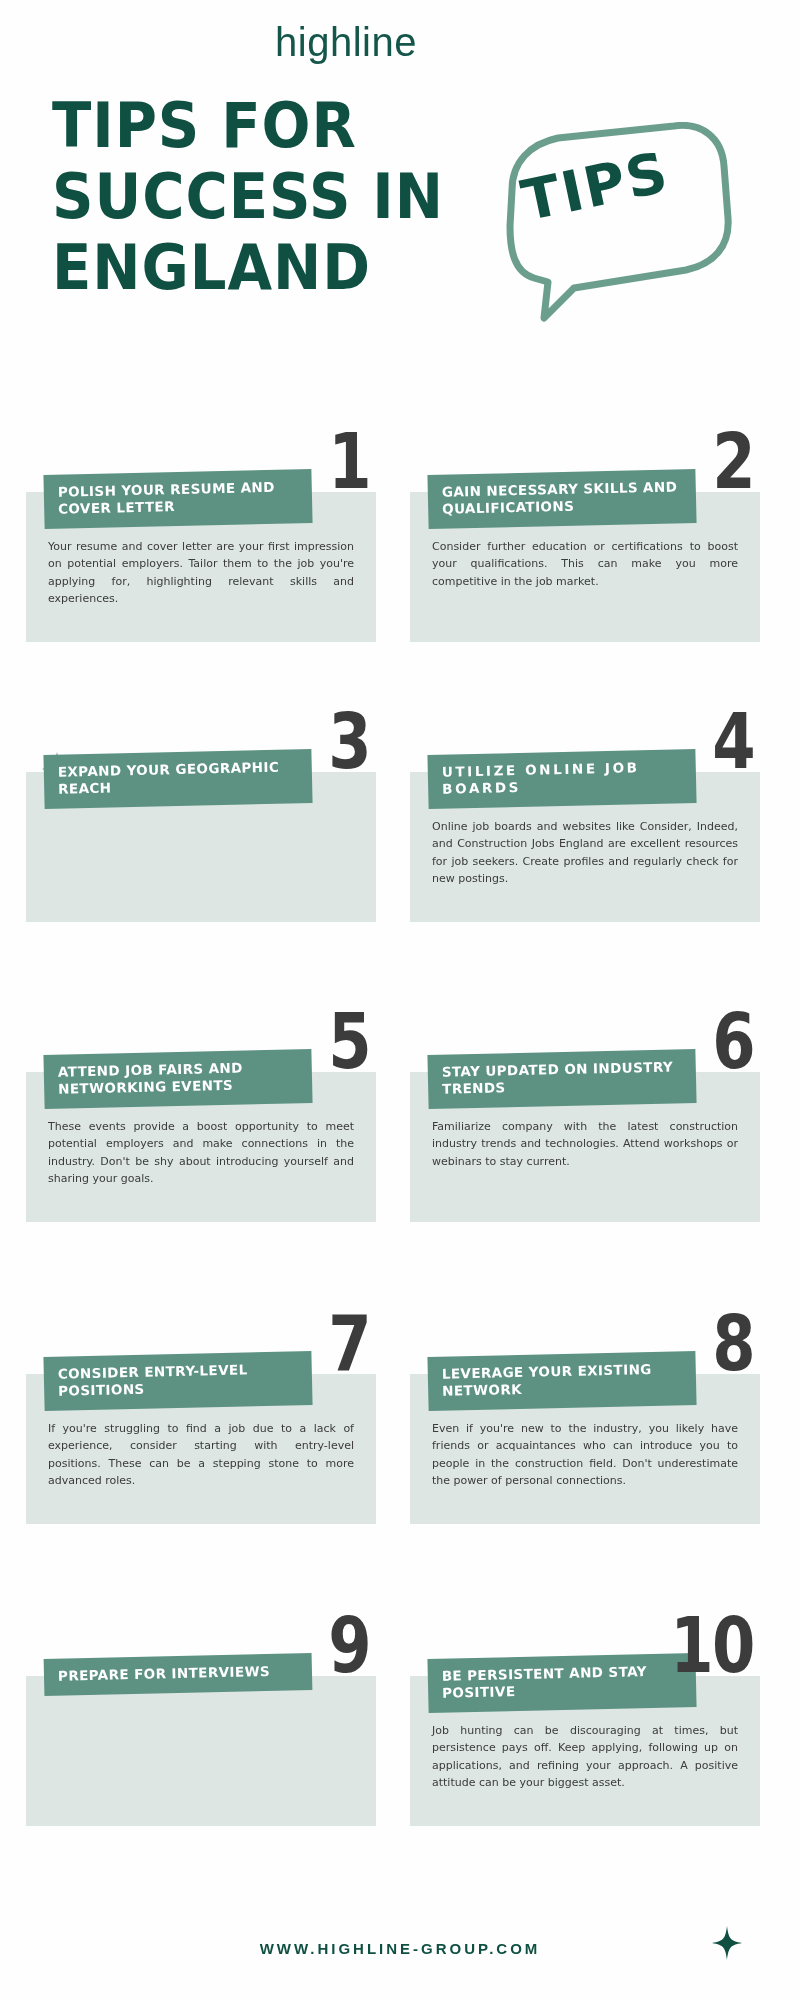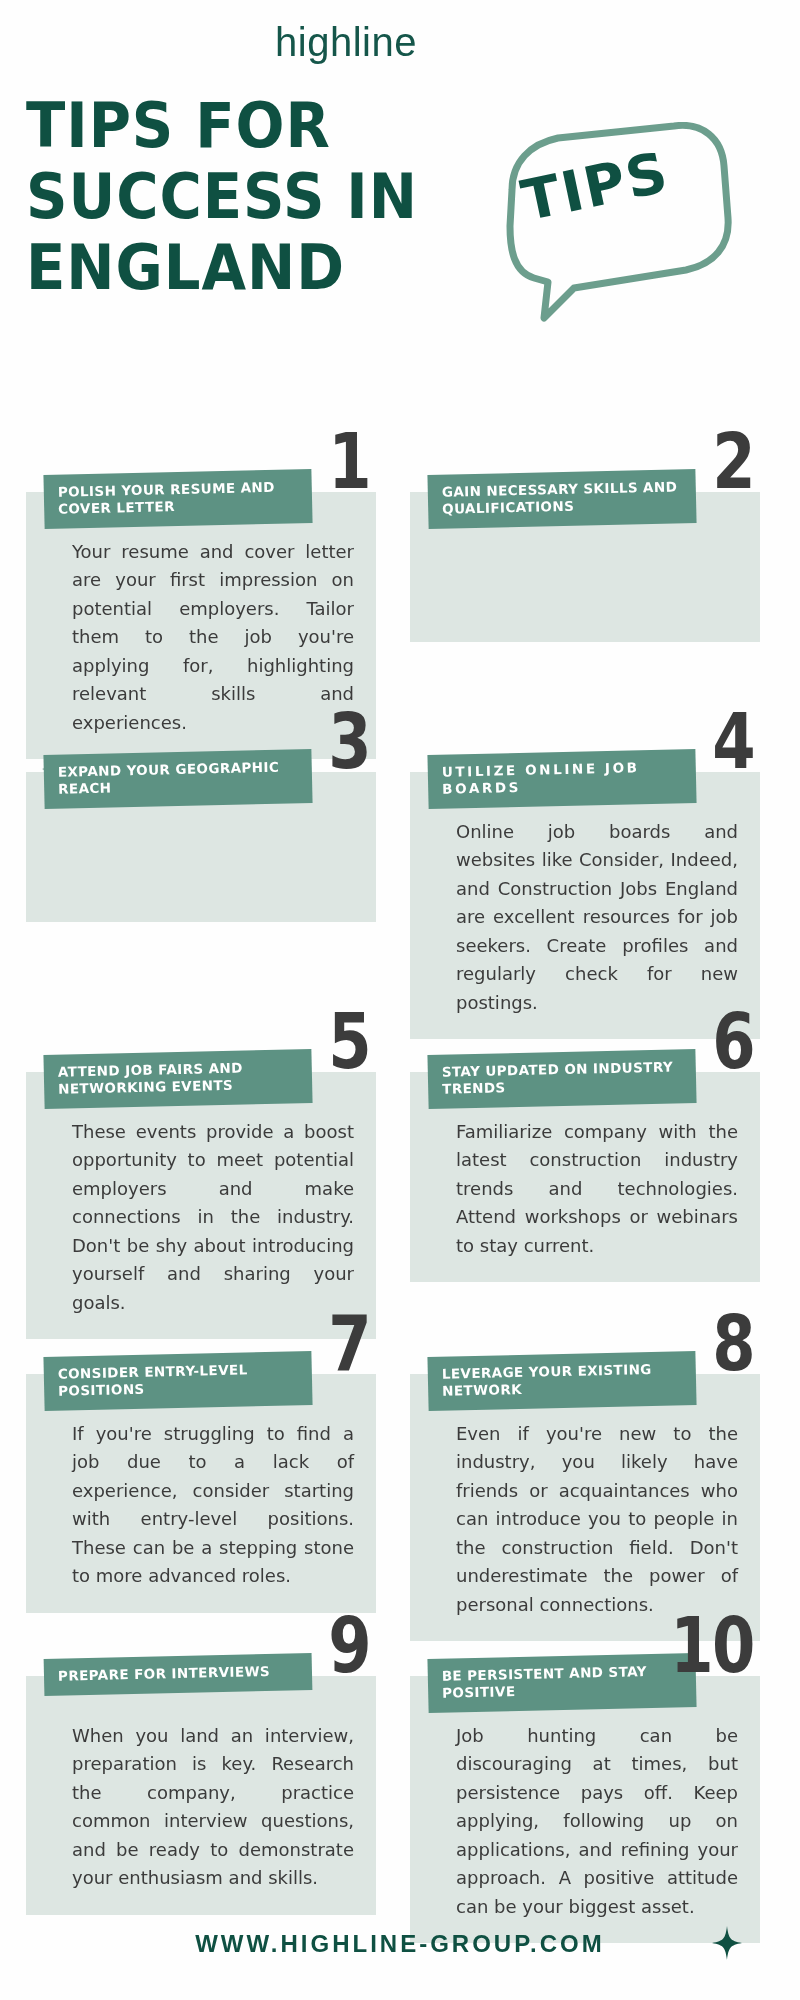--- a/index.html
+++ b/index.html
@@ -37,21 +37,21 @@
     font-size: 40px;
     font-weight: 400;
     color: #15564a;
     letter-spacing: 0.5px;
   }
 
   
   .title-block {
     position: absolute;
     top: 96px;
-    left: 26px;
+    left: 52px;
     width: 430px;
   }
   .title-line {
     font-family: "DejaVu Sans", sans-serif;
     font-weight: 700;
     font-size: 62px;
     line-height: 0.98;
     color: #0f5042;
     letter-spacing: 1px;
     text-transform: uppercase;
@@ -134,25 +134,24 @@
     font-size: 13.5px;
     line-height: 1.25;
     letter-spacing: 0.4px;
     text-transform: uppercase;
     z-index: 3;
   }
   .card-header.wide { letter-spacing: 2.6px; }
 
   .card-text {
     font-family: "DejaVu Sans", sans-serif;
-    font-size: 18px;
+    font-size: 11px;
     line-height: 1.58;
     color: #3b3b3b;
     text-align: justify;
-    margin-left: 24px;
   }
 
   .tip-number {
     position: absolute;
     top: -42px;
     right: 6px;
     font-family: "DejaVu Sans", sans-serif;
     font-weight: 700;
     font-size: 76px;
     line-height: 1;
@@ -175,21 +174,21 @@
   .footer {
     position: absolute;
     bottom: 42px;
     left: 0;
     width: 800px;
     text-align: center;
   }
   .footer-url {
     font-family: "Liberation Sans", sans-serif;
     font-weight: 700;
-    font-size: 24px;
+    font-size: 15px;
     letter-spacing: 3px;
     color: #0f5042;
   }
 </style>
 </head>
 <body>
 
 <div class="page">
 
   <div class="logo-wrap">
@@ -224,20 +223,21 @@
         <div class="tip-number">1</div>
         <div class="card-body">
           <div class="card-header">POLISH YOUR RESUME AND COVER LETTER</div>
           <div class="card-text">Your resume and cover letter are your first impression on potential employers. Tailor them to the job you're applying for, highlighting relevant skills and experiences.</div>
         </div>
       </div>
       <div class="tip right">
         <div class="tip-number">2</div>
         <div class="card-body">
           <div class="card-header">GAIN NECESSARY SKILLS AND QUALIFICATIONS</div>
+          <div class="card-text">Consider further education or certifications to boost your qualifications. This can make you more competitive in the job market.</div>
         </div>
       </div>
     </div>
 
     <div class="tip-row" style="height:246px; margin-top:62px;">
       <div class="tip left">
         <div class="tip-number">3</div>
         <div class="card-body">
           <div class="card-header">EXPAND YOUR GEOGRAPHIC REACH</div>
         </div>
@@ -283,21 +283,20 @@
           <div class="card-text">Even if you're new to the industry, you likely have friends or acquaintances who can introduce you to people in the construction field. Don't underestimate the power of personal connections.</div>
         </div>
       </div>
     </div>
 
     <div class="tip-row" style="height:246px; margin-top:56px;">
       <div class="tip left">
         <div class="tip-number">9</div>
         <div class="card-body">
           <div class="card-header">PREPARE FOR INTERVIEWS</div>
-          <div class="card-text">When you land an interview, preparation is key. Research the company, practice common interview questions, and be ready to demonstrate your enthusiasm and skills.</div>
         </div>
       </div>
       <div class="tip right">
         <div class="tip-number">10</div>
         <div class="card-body">
           <div class="card-header">BE PERSISTENT AND STAY POSITIVE</div>
           <div class="card-text">Job hunting can be discouraging at times, but persistence pays off. Keep applying, following up on applications, and refining your approach. A positive attitude can be your biggest asset.</div>
         </div>
       </div>
     </div>

